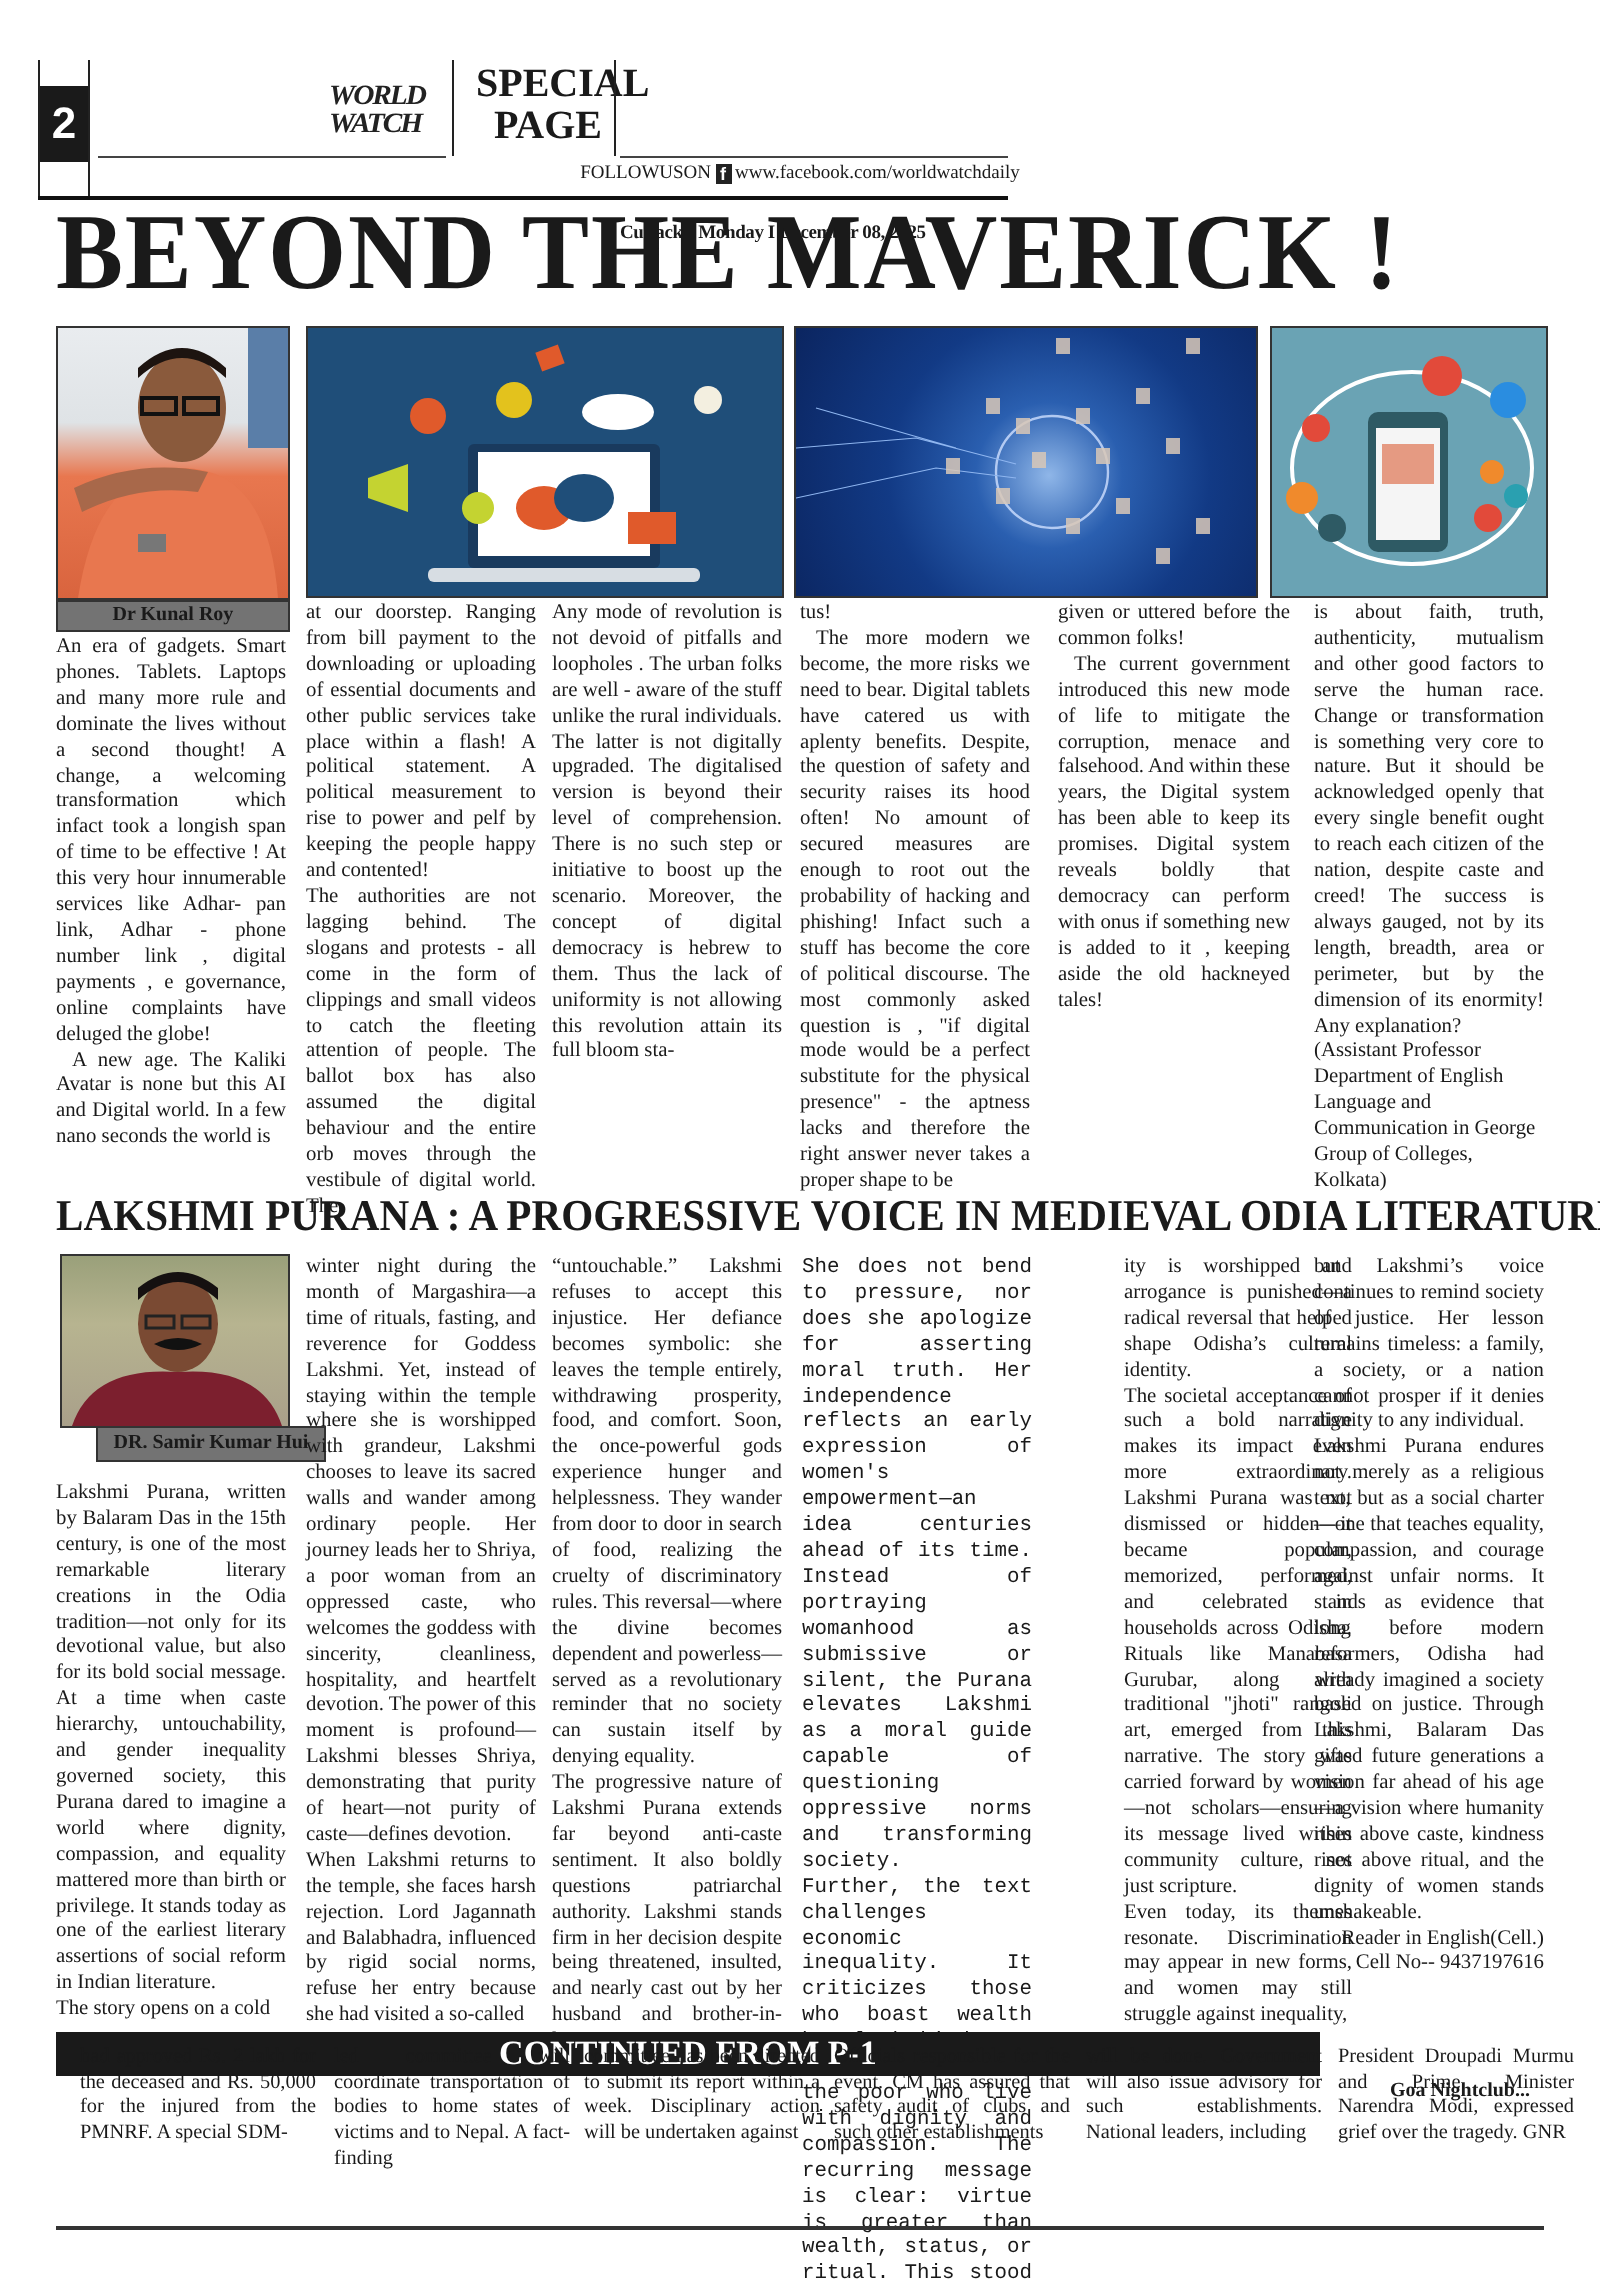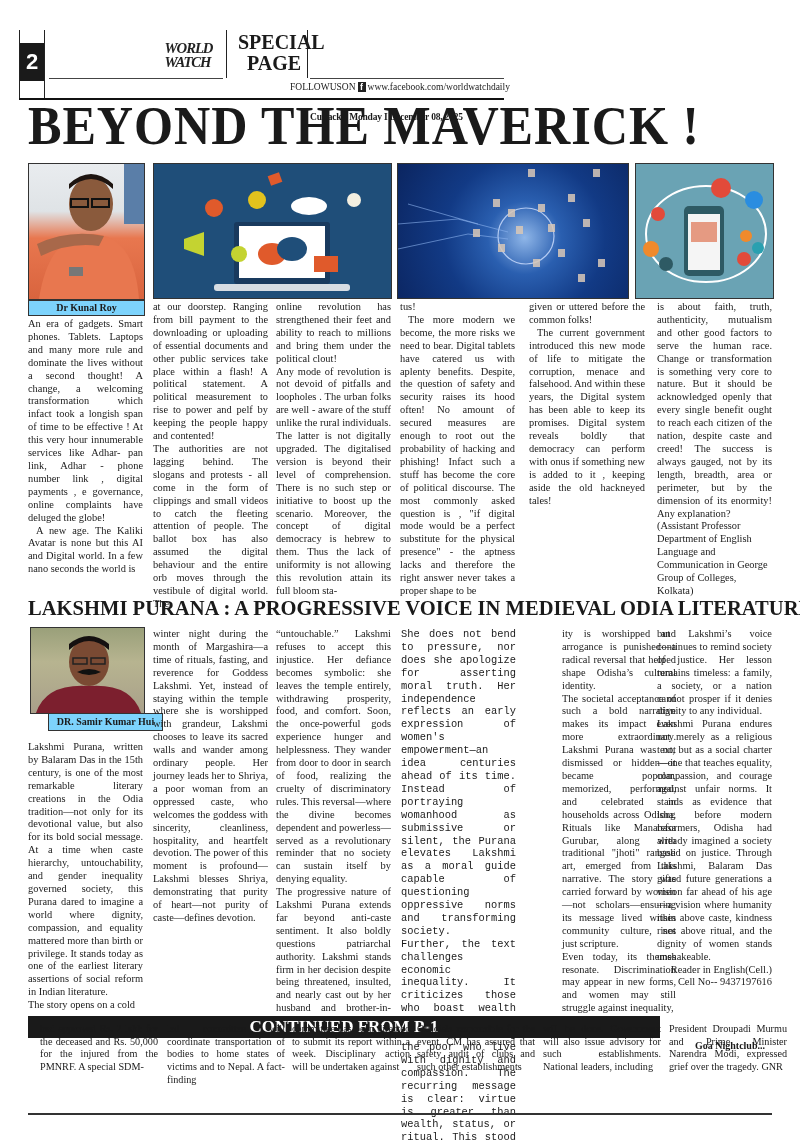--- a/index.html
+++ b/index.html
@@ -10,21 +10,21 @@
   .hline{position:absolute;background:#444;height:2px;}
   #pagenum{left:20px;top:43px;width:24px;height:38px;background:#1a1a1a;color:#fff;font-family:"Liberation Sans",sans-serif;font-weight:bold;font-size:22px;display:flex;align-items:center;justify-content:center;}
   #logo{left:166px;top:42px;width:58px;height:30px;font-family:"Liberation Serif",serif;font-weight:bold;font-style:italic;font-size:14px;line-height:14px;color:#222;letter-spacing:-1px;transform:scaleX(1.05);}
   #special{left:238px;top:32px;width:72px;text-align:center;font-weight:bold;font-size:20px;line-height:21px;}
   #dateline{left:310px;top:64px;font-size:9.5px;font-weight:bold;letter-spacing:-0.2px;}
   #follow{left:0;top:82px;width:800px;text-align:center;font-size:9.5px;display:flex;justify-content:center;align-items:center;gap:2px;}
   .fb{display:inline-block;width:8px;height:10px;background:#222;color:#fff;font-family:"Liberation Sans",sans-serif;font-weight:bold;font-size:9px;line-height:11px;text-align:center;}
   #headline{left:28px;top:99px;width:750px;font-weight:bold;font-size:54px;line-height:54px;letter-spacing:1px;white-space:nowrap;transform:scaleX(0.93);transform-origin:left top;}
   
   .photo{position:absolute;border:1px solid #333;overflow:hidden;}
-  .caption{position:absolute;border:1px solid #333;text-align:center;font-weight:bold;font-size:10px;background:#7dd3fc;}
+  .caption{position:absolute;border:1px solid #333;text-align:center;font-weight:bold;font-size:10px;background:#737373;}
   
   .col{position:absolute;font-size:10.4px;line-height:12.9px;text-align:justify;hyphens:manual;}
   .col p{margin:0;}
   .col p.ind{text-indent:8px;}
   .col .center{text-align:left;}
   .col .right{text-align:right;}
   #sub2{left:28px;top:595px;width:750px;font-weight:bold;font-size:22px;line-height:26px;white-space:nowrap;transform:scaleX(0.935);transform-origin:left top;}
   #contbar{left:28px;top:1016px;width:632px;height:22px;background:#1a1a1a;color:#fff;text-align:center;font-weight:bold;font-size:17px;line-height:22px;}
   #goa{left:0;top:1040px;width:765px;text-align:right;font-weight:bold;font-size:10px;}
   .bcol{position:absolute;top:1023px;width:118px;font-size:10.2px;line-height:12.7px;text-align:justify;margin-left:12px;}
@@ -132,21 +132,20 @@
 
 <div class="col" style="left:28px;top:318px;width:115px;">
   <p>An era of gadgets. Smart phones. Tablets. Laptops and many more rule and dominate the lives without a second thought!  A change, a welcoming transformation which infact took a longish span of time to be effective ! At this very hour innumerable services like Adhar- pan link, Adhar - phone number link , digital payments , e governance, online complaints have deluged the globe!</p>
   <p class="ind">A new age. The Kaliki Avatar is none but this AI and Digital world. In a few nano seconds the world is</p>
 </div>
 <div class="col" style="left:153px;top:301px;width:115px;">
   <p>at our doorstep. Ranging from bill payment to the downloading or uploading of essential documents and other public services take place within a flash! A political statement.  A political measurement to rise to power and pelf by keeping the people happy and contented!</p>
   <p>The authorities are not lagging behind. The slogans and protests - all come in the form of clippings and small videos to catch the fleeting attention of people. The ballot box has also assumed the digital behaviour and the entire orb moves through the vestibule of digital world. The</p>
 </div>
 <div class="col" style="left:276px;top:301px;width:115px;">
-  <p>online revolution has strengthened their feet and ability to reach to millions and bring them under the political clout!</p>
   <p>Any mode of revolution is not devoid of pitfalls and loopholes . The urban folks are well - aware of the stuff unlike the rural individuals. The latter is not digitally upgraded. The digitalised version is beyond their level of comprehension. There is no such step or initiative to boost up the scenario. Moreover, the concept of digital democracy is hebrew to them. Thus the lack of uniformity is not allowing this revolution attain its full bloom sta-</p>
 </div>
 <div class="col" style="left:400px;top:301px;width:115px;">
   <p>tus!</p>
   <p class="ind">The more modern we become, the more risks we need to bear. Digital tablets have catered us with aplenty benefits. Despite, the question of safety and security raises its hood often! No amount of secured measures are enough to root out the probability of hacking and phishing! Infact such a stuff has become the core of political discourse. The most commonly asked question is , "if digital mode would be a perfect substitute for the physical presence" - the aptness lacks and therefore the right answer never takes a proper shape to be</p>
 </div>
 <div class="col" style="left:529px;top:301px;width:116px;">
   <p>given or uttered before the common folks!</p>
   <p class="ind">The current government introduced this new mode of life to mitigate the corruption, menace and falsehood. And within these years, the Digital system has been able to keep its promises. Digital system reveals boldly that democracy can perform with onus if something new is added to it , keeping aside the old hackneyed tales!</p>
 </div>
@@ -169,20 +168,21 @@
   </svg>
 </div>
 <div class="caption" style="left:48px;top:713px;width:113px;height:16px;line-height:16px;font-size:10px;">DR. Samir Kumar Hui</div>
 
 <div class="col" style="left:28px;top:741px;width:115px;">
   <p>Lakshmi Purana, written by Balaram Das in the 15th century, is one of the most remarkable literary creations in the Odia tradition—not only for its devotional value, but also for its bold social message. At a time when caste hierarchy, untouchability, and gender inequality governed society, this Purana dared to imagine a world where dignity, compassion, and equality mattered more than birth or privilege. It stands today as one of the earliest literary assertions of social reform in Indian literature.</p>
   <p>The story opens on a cold</p>
 </div>
 <div class="col" style="left:153px;top:628px;width:115px;">
   <p>winter night during the month of Margashira—a time of rituals, fasting, and reverence for Goddess Lakshmi. Yet, instead of staying within the temple where she is worshipped with grandeur, Lakshmi chooses to leave its sacred walls and wander among ordinary people. Her journey leads her to Shriya, a poor woman from an oppressed caste, who welcomes the goddess with sincerity, cleanliness, hospitality, and heartfelt devotion. The power of this moment is profound—Lakshmi blesses Shriya, demonstrating that purity of heart—not purity of caste—defines devotion.</p>
+  <p>When Lakshmi returns to the temple, she faces harsh rejection. Lord Jagannath and Balabhadra, influenced by rigid social norms, refuse her entry because she had visited a so-called</p>
 </div>
 <div class="col" style="left:276px;top:628px;width:115px;">
   <p>“untouchable.” Lakshmi refuses to accept this injustice. Her defiance becomes symbolic: she leaves the temple entirely, withdrawing prosperity, food, and comfort. Soon, the once-powerful gods experience hunger and helplessness. They wander from door to door in search of food, realizing the cruelty of discriminatory rules. This reversal—where the divine becomes dependent and powerless—served as a revolutionary reminder that no society can sustain itself by denying equality.</p>
   <p>The progressive nature of Lakshmi Purana extends far beyond anti-caste sentiment. It also boldly questions patriarchal authority. Lakshmi stands firm in her decision despite being threatened, insulted, and nearly cast out by her husband and brother-in-law.</p>
 </div>
 <div class="col" style="left:401px;top:628px;width:115px;font-family:Liberation Mono, monospace;">
   <p>She does not bend to pressure, nor does she apologize for asserting moral truth. Her independence reflects an early expression of women's empowerment—an idea centuries ahead of its time. Instead of portraying womanhood as submissive or silent, the Purana elevates Lakshmi as a moral guide capable of questioning oppressive norms and transforming society.</p>
   <p>Further, the text challenges economic inequality. It criticizes those who boast wealth but lack kindness, while uplifting the poor who live with dignity and compassion. The recurring message is clear: virtue is greater than wealth, status, or ritual. This stood in stark contrast to many classical texts of the time, which reinforced social hierarchies. In Lakshmi Purana, humil-</p>
 </div>
 <div class="col" style="left:562px;top:628px;width:114px;">

